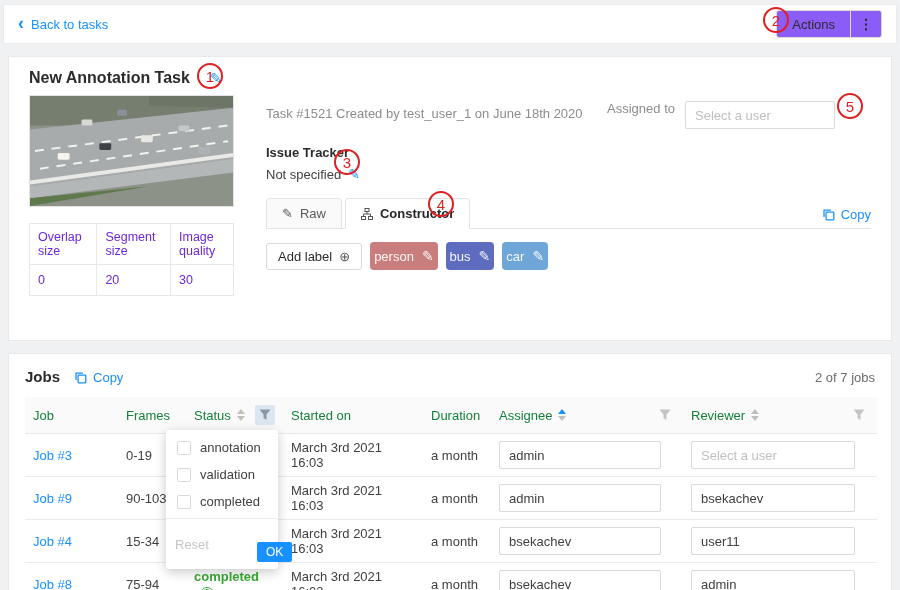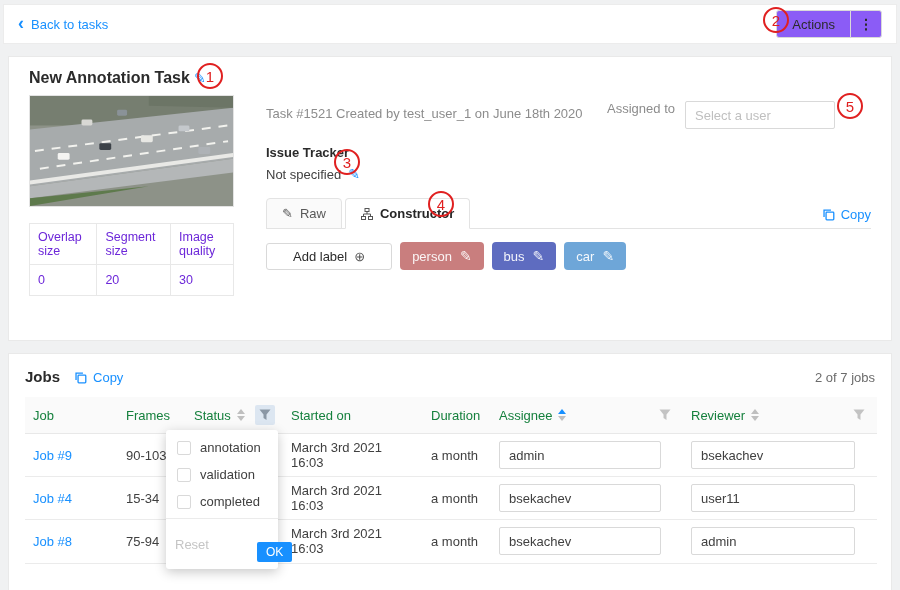--- a/index.html
+++ b/index.html
@@ -35,21 +35,21 @@
   .btn-more { border-radius:0 3px 3px 0; margin-left:-1px; width:32px; padding:5px 0; font-weight:bold; font-size:14px; }
 
   
   .card {
     background:#fff; border:1px solid #e9e9e9; margin:0 8px;
   }
   .task-card { height:285px; padding:12px 20px; margin-bottom:12px; }
   .jobs-card  { height:300px; padding:14px 16px 0 16px; position:relative; }
 
   
-  .task-title-row { display:flex; align-items:center; gap:4px; }
+  .task-title-row { display:flex; align-items:center; gap:20px; }
   .task-title { font-size:16px; font-weight:bold; color:#2b2b2b; }
   .edit-icon { color:#1890ff; font-size:14px; cursor:pointer; }
   .task-body { display:flex; margin-top:8px; }
   .task-left { width:207px; flex:0 0 207px; }
   .thumb { width:205px; height:112px; display:block; border:1px solid #e3e3e3; }
   .params-table { border-collapse:collapse; margin-top:16px; width:205px; font-size:12.5px; color:#6d28d9; }
   .params-table td { border:1px solid #e8e8e8; padding:6px 8px; vertical-align:top; }
   .params-table .pval { padding:8px 8px; }
   .task-right { flex:1; padding-left:30px; padding-top:6px; position:relative; }
   .meta-row { display:flex; justify-content:space-between; align-items:flex-start; }
@@ -72,25 +72,25 @@
     display:flex; align-items:center; gap:7px;
     border:1px solid #e3e3e3; background:#fafafa; color:#595959;
     padding:7px 15px; margin-right:3px; margin-bottom:-1px;
     border-radius:4px 4px 0 0; cursor:pointer;
   }
   .tab.active { background:#fff; border-bottom-color:#fff; color:#262626; font-weight:bold; }
   .copy-link { position:absolute; right:0; top:9px; color:#1890ff; display:flex; align-items:center; gap:6px; cursor:pointer; }
   .tab-content { padding:13px 0; display:flex; align-items:center; gap:8px; }
   .add-label-btn {
     background:#fff; border:1px solid #d9d9d9; border-radius:3px;
-    padding:5px 26px; color:#2b2b2b; display:flex; align-items:center; gap:7px; cursor:pointer;
+    padding:5px 11px; color:#2b2b2b; display:flex; align-items:center; gap:7px; cursor:pointer;
     font-size:13px; font-family:"Liberation Sans",sans-serif;
   }
   .label-chip {
-    border-radius:4px; padding:6px 12px; color:rgba(255,255,255,0.92);
+    border-radius:4px; padding:6px 4px; color:rgba(255,255,255,0.92);
     display:flex; align-items:center; gap:8px; cursor:pointer; font-size:13px;
   }
   .label-chip .edit-icon { color:rgba(255,255,255,0.92); }
 
   
   .jobs-header { display:flex; align-items:flex-end; margin-bottom:12px; }
   .jobs-title { font-size:15px; font-weight:bold; color:#2b2b2b; }
   .jobs-copy { margin-left:14px; }
   .jobs-copy .copy-link2 { color:#1890ff; display:flex; align-items:center; gap:6px; cursor:pointer; }
   .jobs-count { margin-left:auto; color:#6b6b6b; }
@@ -351,20 +351,29 @@
             <span class="funnel-wrap">
               <svg width="12" height="12" viewBox="0 0 12 12">
                   <path d="M0.5 0.5 H11.5 L7.5 5.5 V11 L4.5 9 V5.5 Z" fill="#c3c3c3"></path>
                 </svg>
             </span>
           </div>
         </th>
       </tr>
     </thead>
     <tbody>
+      <tr>
+        <td><a class="job-link">Job #3</a></td>
+        <td>0-19</td>
+        <td></td>
+        <td>March 3rd 2021 16:03</td>
+        <td>a month</td>
+        <td><input class="cell-input" value="admin" style=""></td>
+        <td><input class="cell-input" placeholder="Select a user" style=""></td>
+      </tr>
       <tr>
         <td><a class="job-link">Job #9</a></td>
         <td>90-103</td>
         <td></td>
         <td>March 3rd 2021 16:03</td>
         <td>a month</td>
         <td><input class="cell-input" value="admin" style=""></td>
         <td><input class="cell-input" value="bsekachev" style=""></td>
       </tr>
       <tr>

